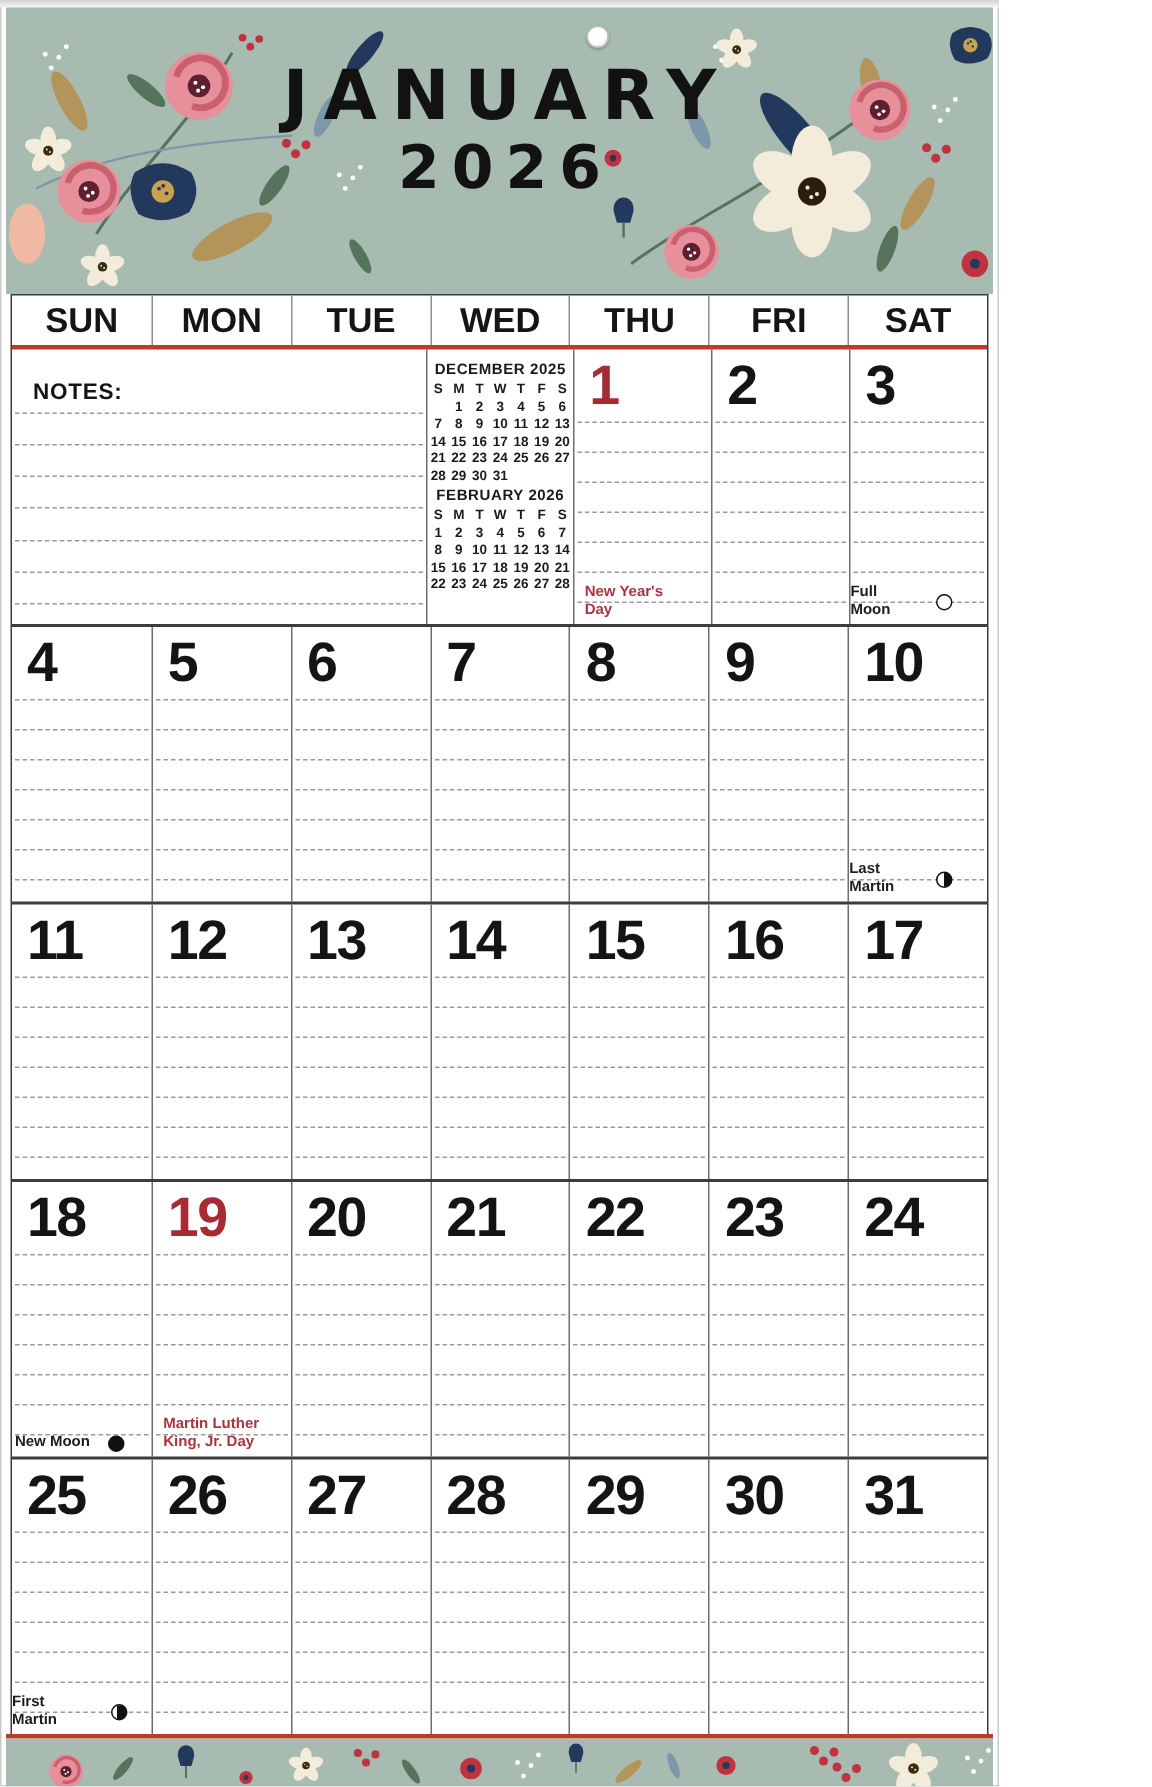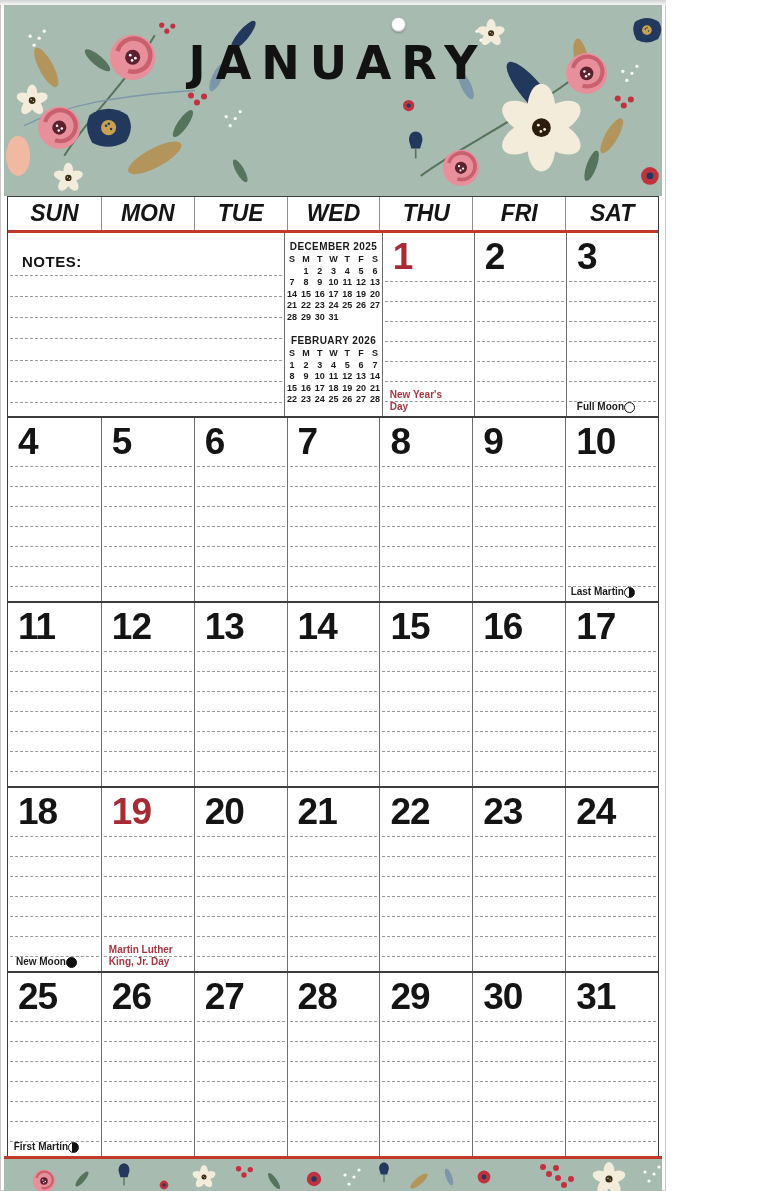--- a/index.html
+++ b/index.html
@@ -16,41 +16,41 @@
              box-shadow:0 1px 2px rgba(0,0,0,.25);}
   .title{position:absolute;left:50%;top:34px;transform:translateX(-50%);text-align:center;color:#121212;z-index:3;}
   .title .month{font-weight:800;font-size:46px;line-height:1.05;letter-spacing:10px;text-indent:10px;
                 font-family:"DejaVu Sans",sans-serif;}
   .title .year{font-weight:800;font-size:40px;line-height:1.25;letter-spacing:8px;text-indent:8px;
                font-family:"DejaVu Sans",sans-serif;}
   
   .sheet{margin:0 7px;border-left:1.5px solid #3d3d3d;border-right:1.5px solid #3d3d3d;background:#fff;}
   .weekday-row{display:grid;grid-template-columns:repeat(7,1fr);height:33px;border-top:1.5px solid #3d3d3d;}
   .wd{display:flex;align-items:center;justify-content:center;font-weight:700;font-size:23px;color:#151515;
-      border-left:1px solid #8f8f8f;font-style:italic;}
+      border-left:1px solid #8f8f8f;}
   .wd:first-child{border-left:none;}
   .red-line{height:3px;background:var(--accent-red,#c0392b);margin:0 4px;}
   .sheet .red-line{margin:0;}
   
   .row{display:grid;grid-template-columns:repeat(7,1fr);height:183px;position:relative;border-top:2px solid #3d3d3d;}
   .row:first-child{border-top:none;}
   .cell{position:relative;border-left:1px solid #6e6e6e;}
   .cell:first-child{border-left:none;}
   .notes-panel{grid-column:1/4;}
-  .wed-cell{display:flex;flex-direction:column;gap:11px;align-items:flex-start;padding-top:7px;}
+  .wed-cell{display:flex;flex-direction:column;gap:1px;align-items:flex-start;padding-top:7px;}
   .notes-label{font-weight:700;font-size:15px;letter-spacing:.5px;color:#141414;padding:8px 0 0 14px;margin-top:12px;}
   .num{font-weight:700;font-size:37px;line-height:1;letter-spacing:-1px;color:#141414;padding:5px 0 0 10px;}
   .num.red{color:var(--date-red,#a82a33);}
   .rules{position:absolute;left:2px;right:2px;top:48px;bottom:14px;display:flex;flex-direction:column;
          justify-content:space-between;pointer-events:none;}
   .notes-panel .rules{top:42px;bottom:13px;}
   .rule{height:0;border-top:1px dashed #9a9a9a;}
   .anno{position:absolute;bottom:3px;left:0;right:16px;font-size:10px;line-height:12px;}
   .holiday{color:var(--holiday-red,#a8353f);font-weight:700;padding-left:7px;}
-  .moon-anno{display:flex;align-items:center;gap:0;color:#1c1c1c;font-weight:600;}
+  .moon-anno{display:flex;align-items:center;gap:12px;color:#1c1c1c;font-weight:600;}
   .moon-anno.center{justify-content:center;}
   .moon-anno.right{justify-content:flex-end;padding-right:7px;}
   .moon{width:11px;height:11px;border:1.6px solid #101010;border-radius:50%;box-sizing:border-box;background:#fff;flex:0 0 auto;}
   .moon.new{background:#101010;}
   .moon.last{background:linear-gradient(90deg,#fff 50%,#101010 50%);}
   .moon.first{background:linear-gradient(90deg,#fff 36%,#101010 36%);}
   
   .minical{text-align:center;}
   .mc-title{font-weight:700;font-size:10px;line-height:13px;letter-spacing:.4px;color:#1a1a1a;margin-bottom:1px;}
   .mc-grid{display:grid;grid-template-columns:repeat(7,13.8px);justify-content:center;}
@@ -174,20 +174,21 @@
       <use href="#tulip" transform="translate(55,135) scale(1.1)"></use>
       <use href="#poppy" transform="translate(48,100) scale(0.7)"></use>
       <use href="#berries3" transform="translate(262,100)"></use>
       <use href="#poppy" transform="translate(288,170) scale(1.1)"></use>
       <use href="#navyflower" transform="translate(285,25) scale(0.8)"></use>
     </svg>
 
     <div class="hang-hole"></div>
     <div class="title">
       <div class="month">JANUARY</div>
+      <div class="year">2026</div>
     </div>
   </div>
 
   <div class="sheet">
     <div class="weekday-row">
         <div class="wd">SUN</div>
         <div class="wd">MON</div>
         <div class="wd">TUE</div>
         <div class="wd">WED</div>
         <div class="wd">THU</div>

